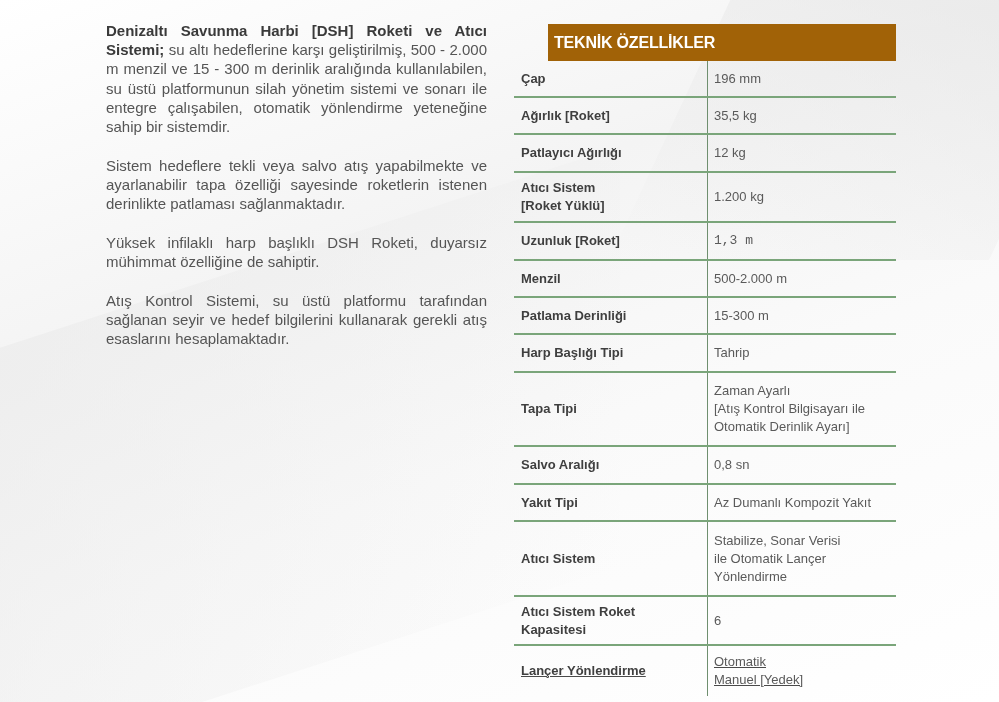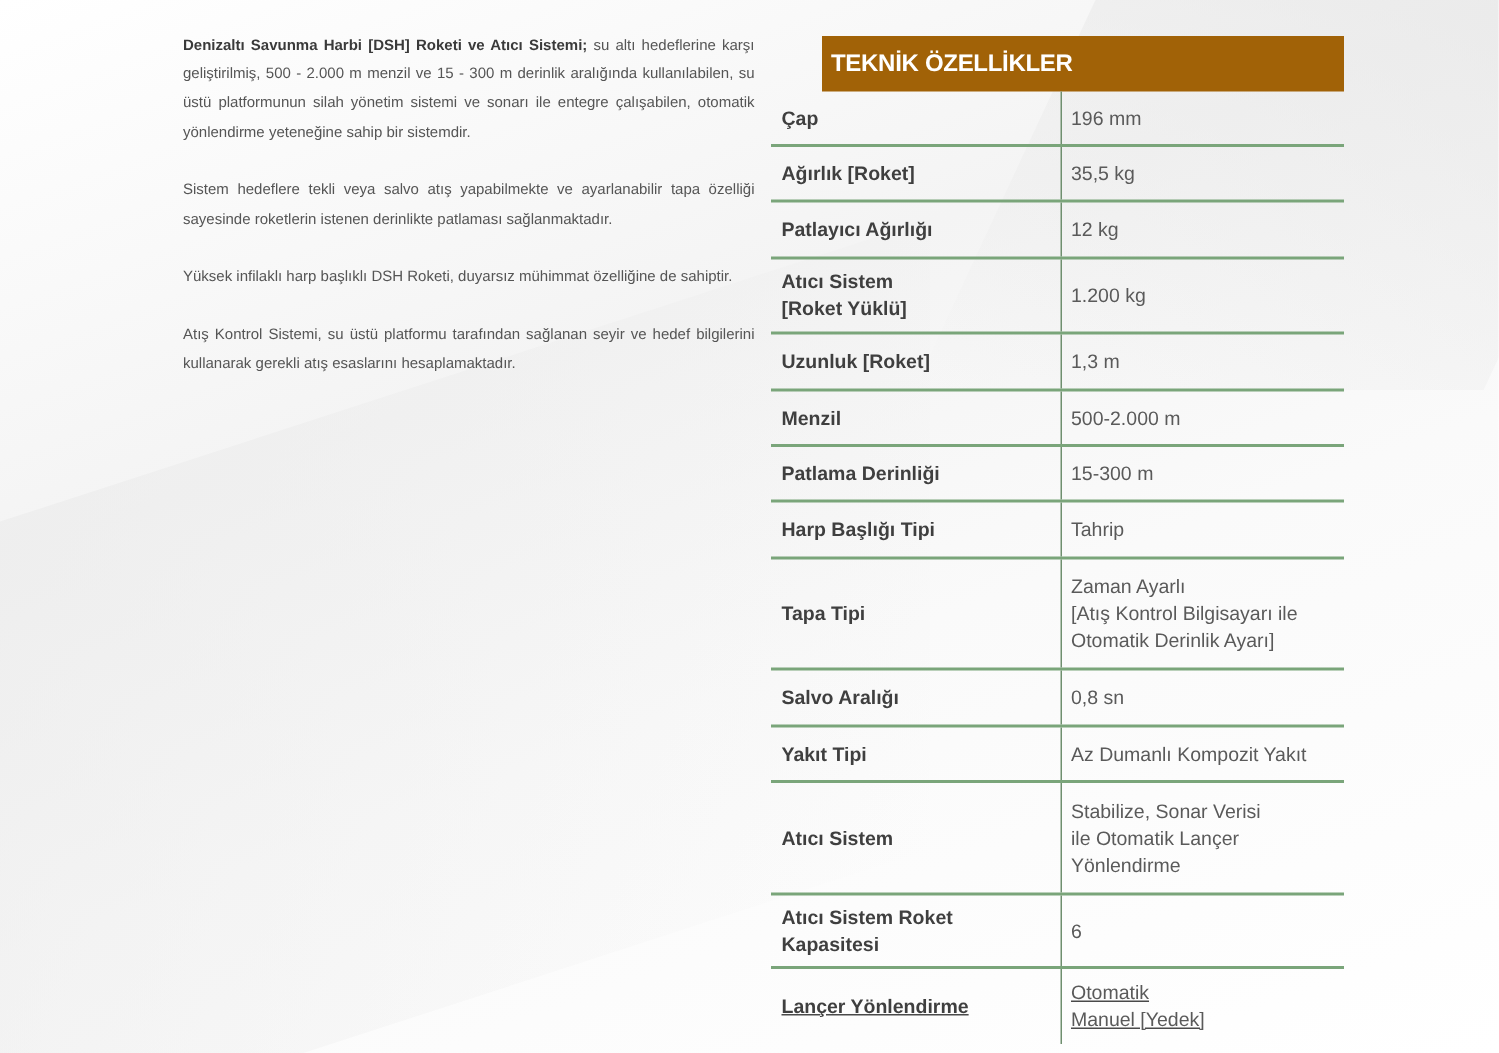--- a/index.html
+++ b/index.html
@@ -13,22 +13,22 @@
     position: absolute; left: -80px; top: 260px; width: 700px; height: 420px;
     background: linear-gradient(120deg, rgba(235,235,235,0.7), rgba(255,255,255,0));
     transform: skewY(-18deg);
   }
   .bg-shape2 {
     position: absolute; right: -60px; top: -40px; width: 380px; height: 300px;
     background: linear-gradient(200deg, rgba(230,230,230,0.8), rgba(255,255,255,0));
     transform: skewX(-25deg);
   }
   .left-text {
-    position: absolute; left: 122px; top: 21px; width: 381px;
-    font-size: 10px; line-height: 19.2px; color: #555;
+    position: absolute; left: 106px; top: 21px; width: 381px;
+    font-size: 15px; line-height: 19.2px; color: #555;
     text-align: justify;
   }
   .left-text p { margin: 0 0 19.5px 0; }
   .left-text b { color: #3a3a3a; }
   .spec-table {
     position: absolute; left: 514px; top: 24px; width: 382px;
   }
   .spec-header {
     background: #a16207; height: 37px; display: flex; align-items: center;
     padding-left: 6px; color: #fff; font-weight: bold; font-size: 16px;
@@ -77,21 +77,21 @@
         <div class="spec-key" style="white-space: pre-line;">Patlayıcı Ağırlığı</div>
         <div class="spec-val" style="white-space: pre-line;">12 kg</div>
       </div>
       <div class="spec-row" style="height: 48px;">
         <div class="spec-key" style="white-space: pre-line;">Atıcı Sistem
 [Roket Yüklü]</div>
         <div class="spec-val" style="white-space: pre-line;">1.200 kg</div>
       </div>
       <div class="spec-row" style="height: 36px;">
         <div class="spec-key" style="white-space: pre-line;">Uzunluk [Roket]</div>
-        <div class="spec-val" style="white-space: pre-line;">1,3 m</div>
+        <div class="spec-val" style="white-space: pre-line; font-family: Liberation Mono, monospace;">1,3 m</div>
       </div>
       <div class="spec-row" style="height: 35px;">
         <div class="spec-key" style="white-space: pre-line;">Menzil</div>
         <div class="spec-val" style="white-space: pre-line;">500-2.000 m</div>
       </div>
       <div class="spec-row" style="height: 35px;">
         <div class="spec-key" style="white-space: pre-line;">Patlama Derinliği</div>
         <div class="spec-val" style="white-space: pre-line;">15-300 m</div>
       </div>
       <div class="spec-row" style="height: 36px;">

